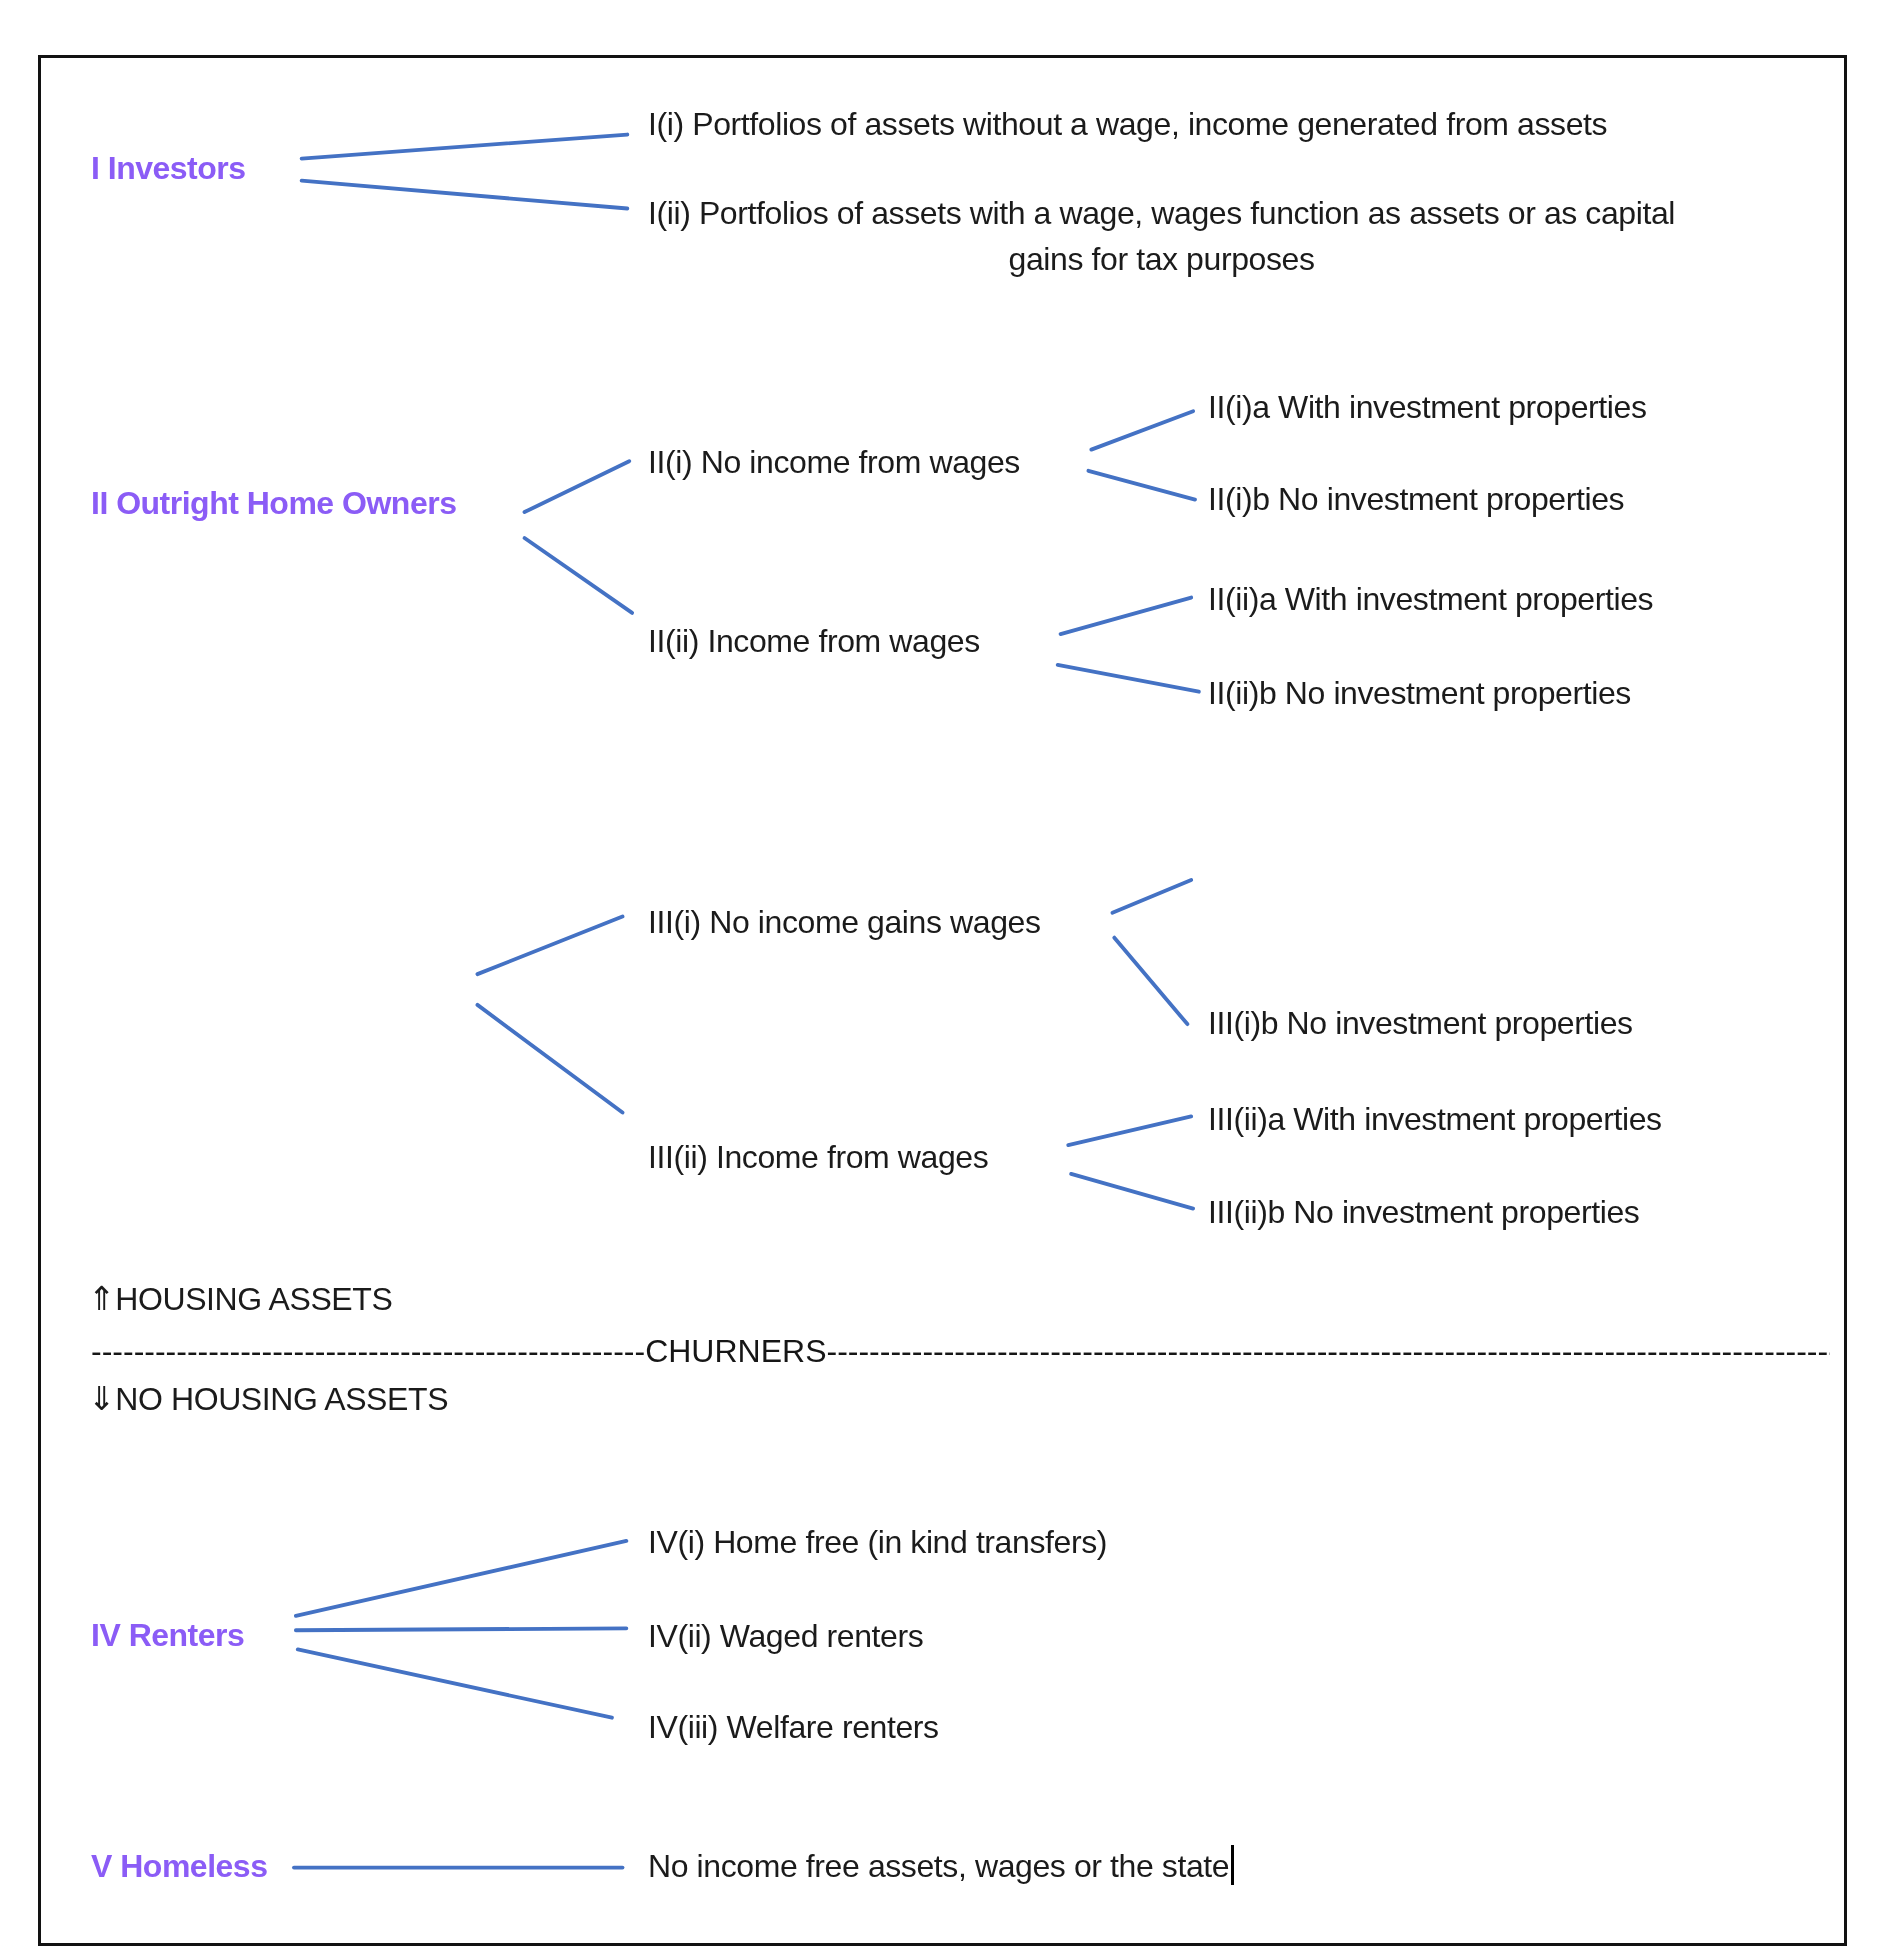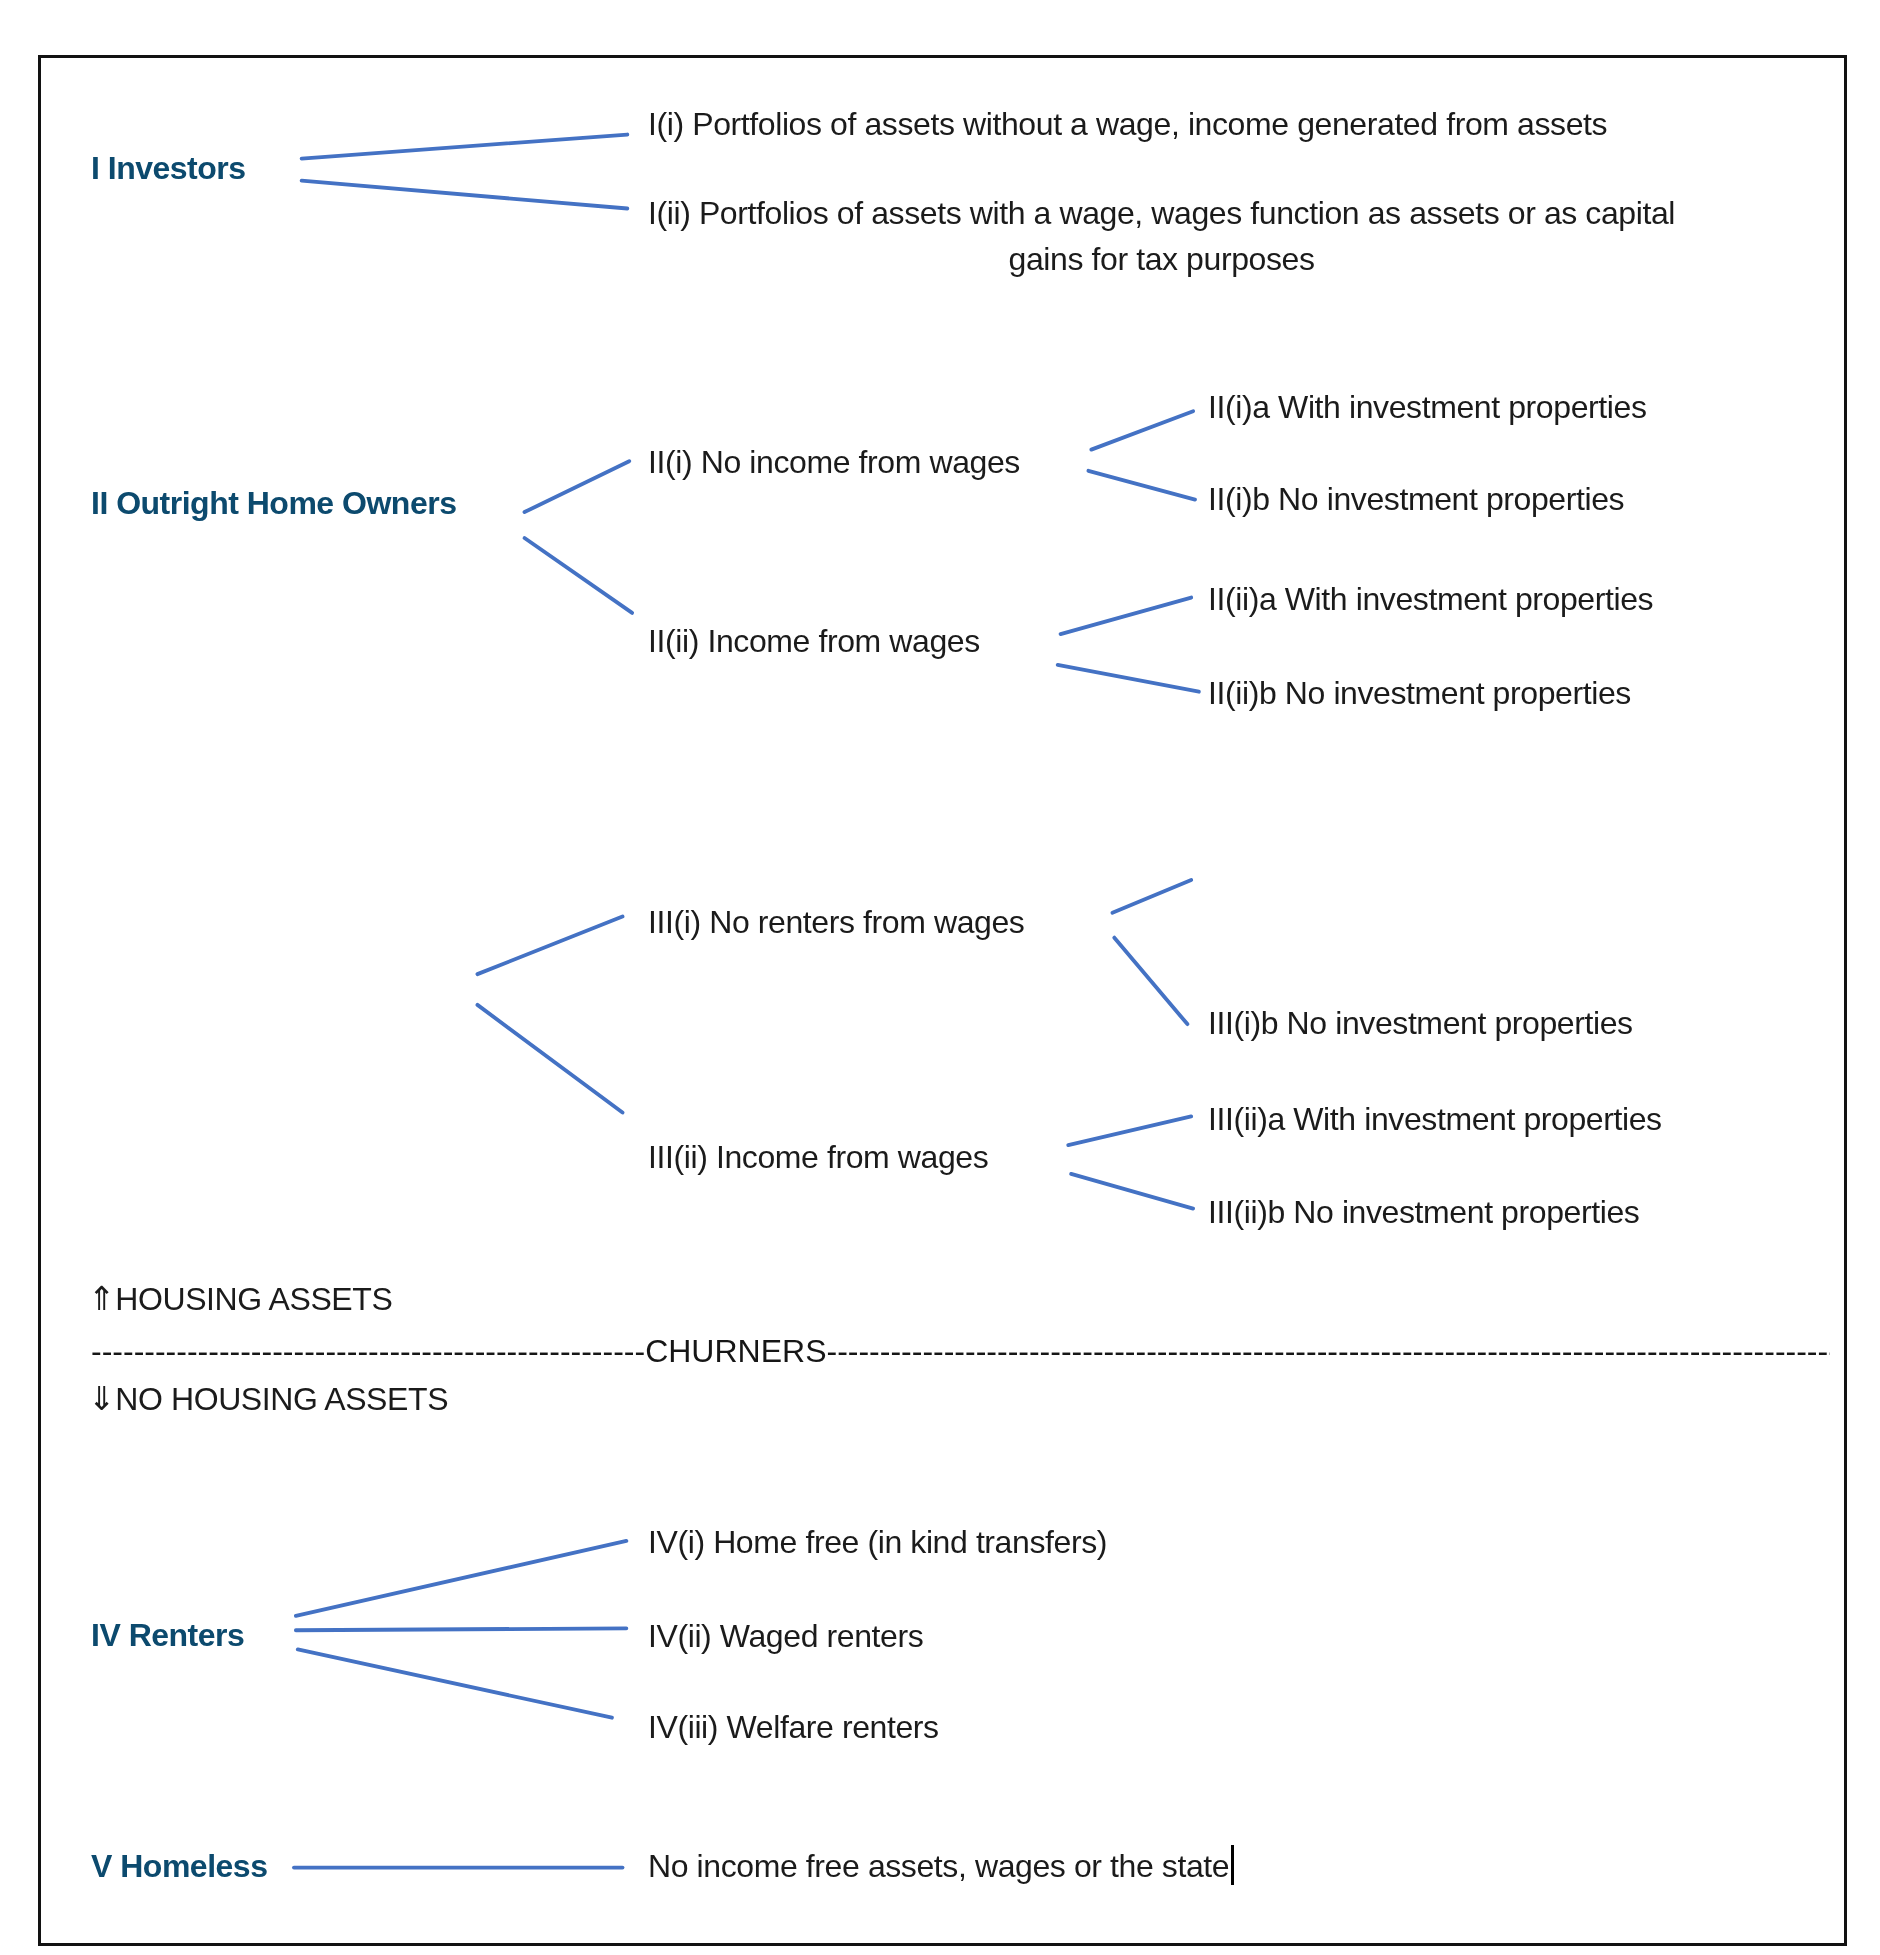--- a/index.html
+++ b/index.html
@@ -29,21 +29,21 @@
     position: absolute;
     font-size: 32px;
     line-height: 42px;
     letter-spacing: -0.4px;
     white-space: nowrap;
     color: #1b1b1b;
   }
   .bold {
     font-weight: bold;
     letter-spacing: -0.5px;
-    color: #0c4a6e;
+    color: #8b5cf6;
   }
   .wrapblock {
     line-height: 46px;
     text-align: center;
   }
   .l1block {
     line-height: 52px;
   }
   #connectors {
     position: absolute;
@@ -116,21 +116,21 @@
   </div>
 
   <div class="txt bold" style="left:91px; top:482px">II Outright Home Owners</div>
   <div class="txt" style="left:648px; top:441px">II(i) No income from wages</div>
   <div class="txt" style="left:648px; top:620px">II(ii) Income from wages</div>
   <div class="txt" style="left:1208px; top:386px">II(i)a With investment properties</div>
   <div class="txt" style="left:1208px; top:478px">II(i)b No investment properties</div>
   <div class="txt" style="left:1208px; top:578px">II(ii)a With investment properties</div>
   <div class="txt" style="left:1208px; top:672px">II(ii)b No investment properties</div>
 
-  <div class="txt" style="left:648px; top:901px">III(i) No renters from wages</div>
+  <div class="txt" style="left:648px; top:901px">III(i) No income gains wages</div>
   <div class="txt" style="left:648px; top:1136px">III(ii) Income from wages</div>
   <div class="txt" style="left:1208px; top:1002px">III(i)b No investment properties</div>
   <div class="txt" style="left:1208px; top:1098px">III(ii)a With investment properties</div>
   <div class="txt" style="left:1208px; top:1191px">III(ii)b No investment properties</div>
 
   <div class="txt" style="left:88px; top:1278px">
     <span class="arrow-glyph">⇑</span><span>HOUSING ASSETS</span>
   </div>
 
   <div class="divider-row">

